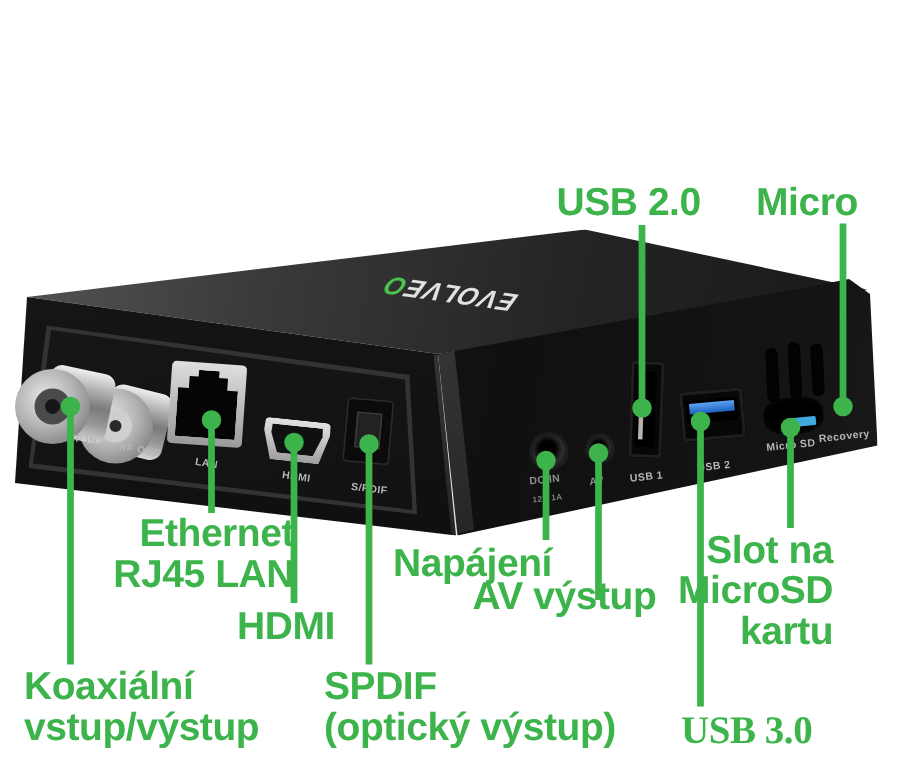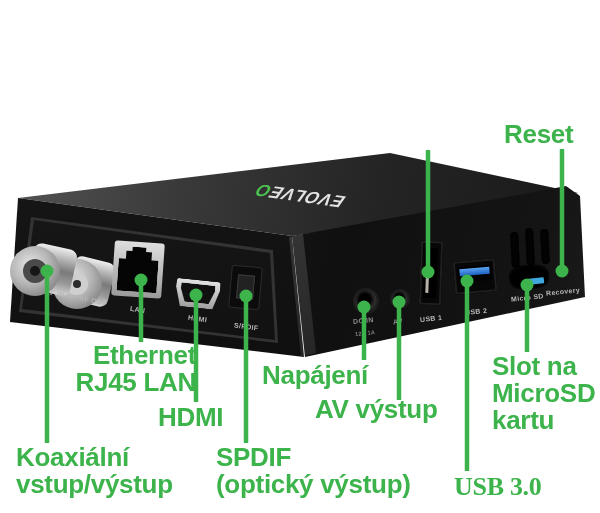--- a/index.html
+++ b/index.html
@@ -186,42 +186,43 @@
     <g>
         <line class="gline" x1="467" y1="283" x2="467" y2="471"></line>
         <circle class="gdot" cx="467" cy="281" r="6.5"></circle>
       </g>
     <g>
         <line class="gline" x1="527" y1="287" x2="527" y2="352"></line>
         <circle class="gdot" cx="527" cy="285" r="6.5"></circle>
       </g>
   </svg>
 
-  <div class="glabel" style="left:504px;top:121px;">Reset</div>
+  <div class="glabel" style="left:371px;top:121px;">USB 2.0</div>
+  <div class="glabel" style="left:504px;top:121px;">Micro</div>
 
   <div class="glabel centered" style="left:40px;top:342px;width:156px;">
     <div>Ethernet</div>
     <div>RJ45 LAN</div>
   </div>
 
   <div class="glabel" style="left:158px;top:404px;">HDMI</div>
 
   <div class="glabel" style="left:216px;top:444px;">
     <div>SPDIF</div>
     <div>(optický výstup)</div>
   </div>
 
   <div class="glabel" style="left:16px;top:444px;">
     <div>Koaxiální</div>
     <div>vstup/výstup</div>
   </div>
 
   <div class="glabel" style="left:262px;top:362px;">Napájení</div>
-  <div class="glabel" style="left:315px;top:396px;text-align:right;">AV výstup</div>
+  <div class="glabel" style="left:315px;top:384px;text-align:right;">AV výstup</div>
   <div class="glabel" style="left:454px;top:473px;font-family:Liberation Serif, serif;">USB 3.0</div>
 
-  <div class="glabel" style="left:492px;top:353px;">
+  <div class="glabel" style="left:452px;top:353px;text-align:right;">
     <div>Slot na</div>
     <div>MicroSD</div>
     <div>kartu</div>
   </div>
 
 </div>
 
 </body></html>

